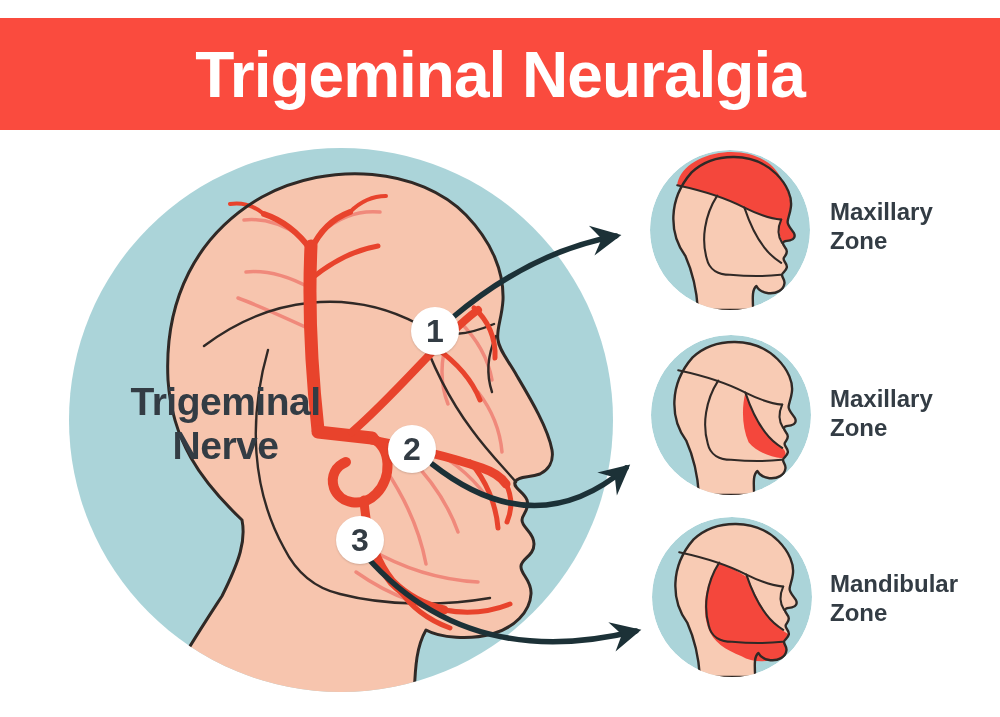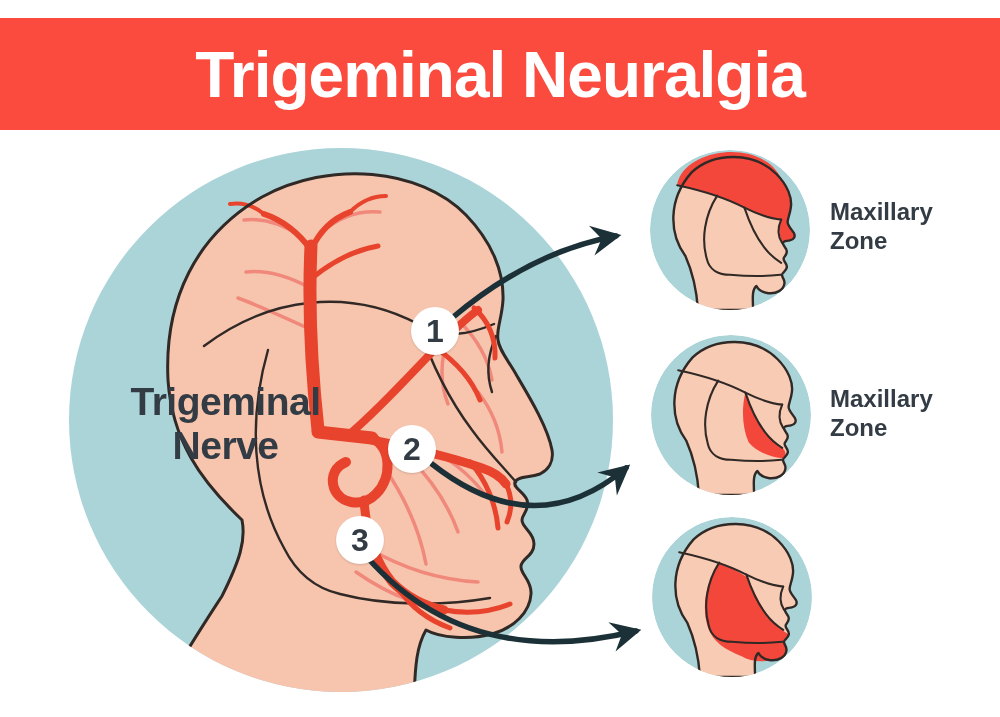--- a/index.html
+++ b/index.html
@@ -273,14 +273,15 @@
   </div>
   <div class="badge b2">
     <span>2</span>
   </div>
   <div class="badge b3">
     <span>3</span>
   </div>
 
   <div class="zone-label zl1">Maxillary Zone</div>
   <div class="zone-label zl2">Maxillary Zone</div>
+  <div class="zone-label zl3">Mandibular Zone</div>
 
 </div>
 
 </body></html>

